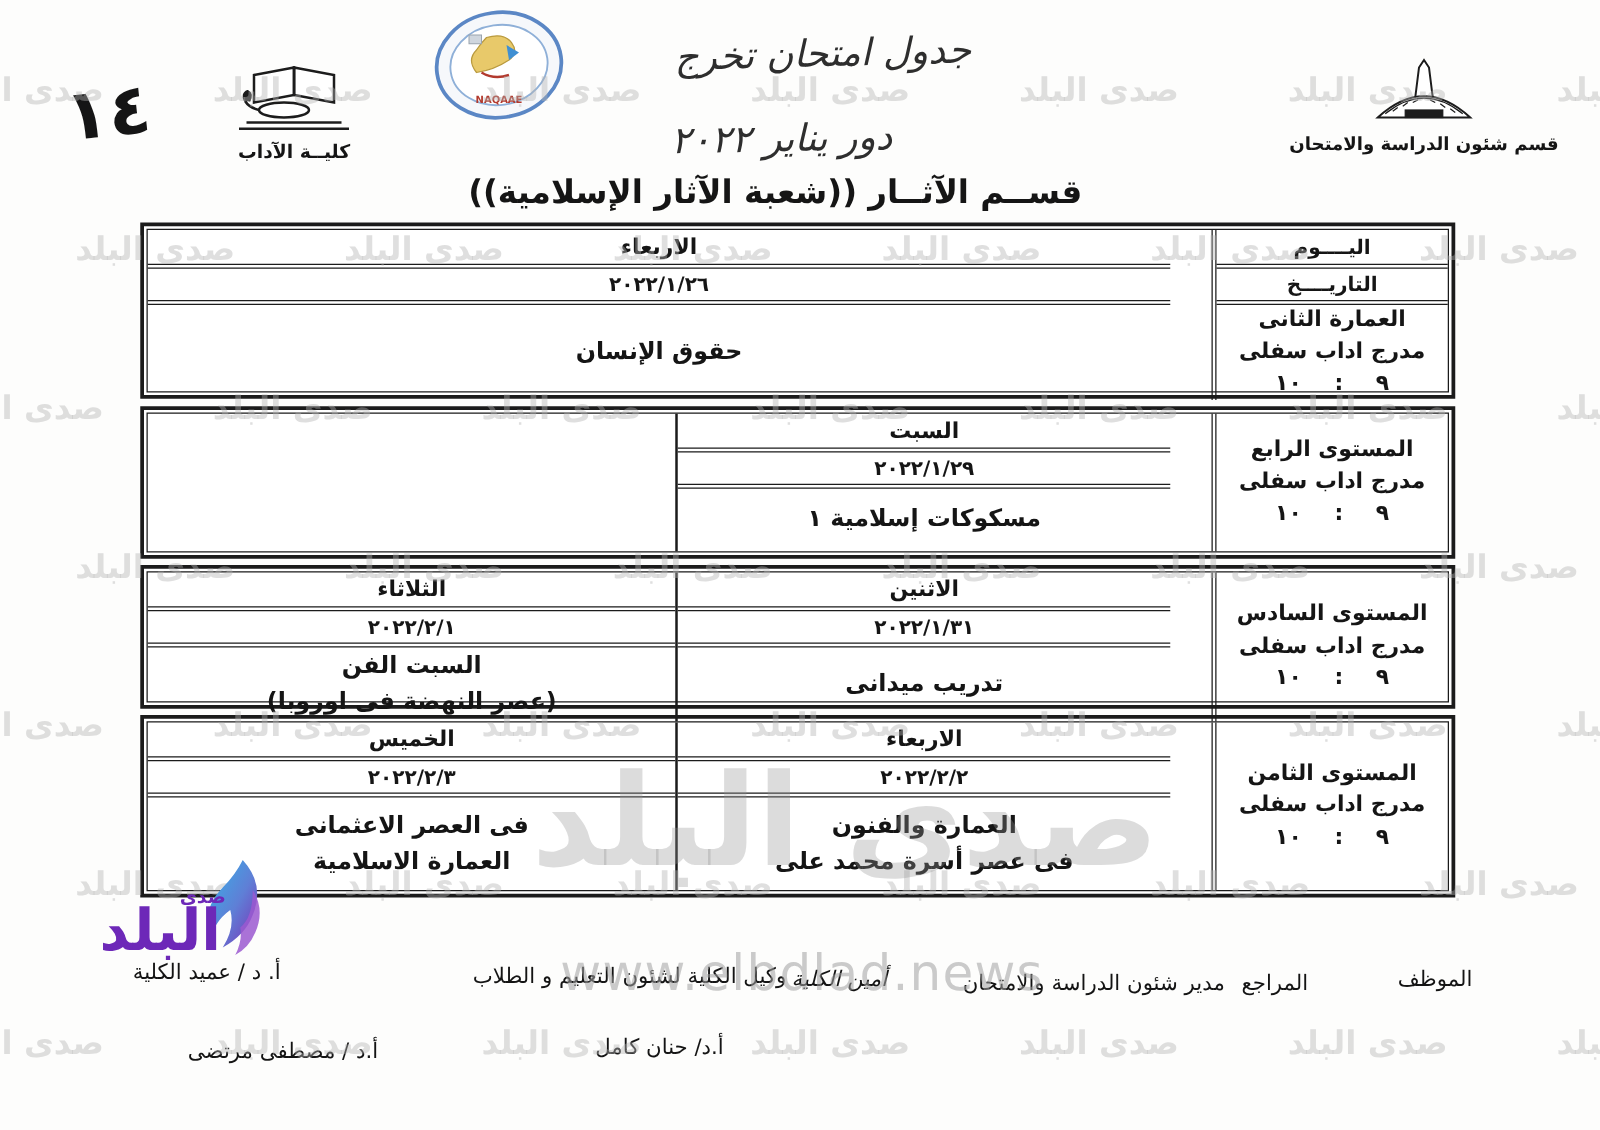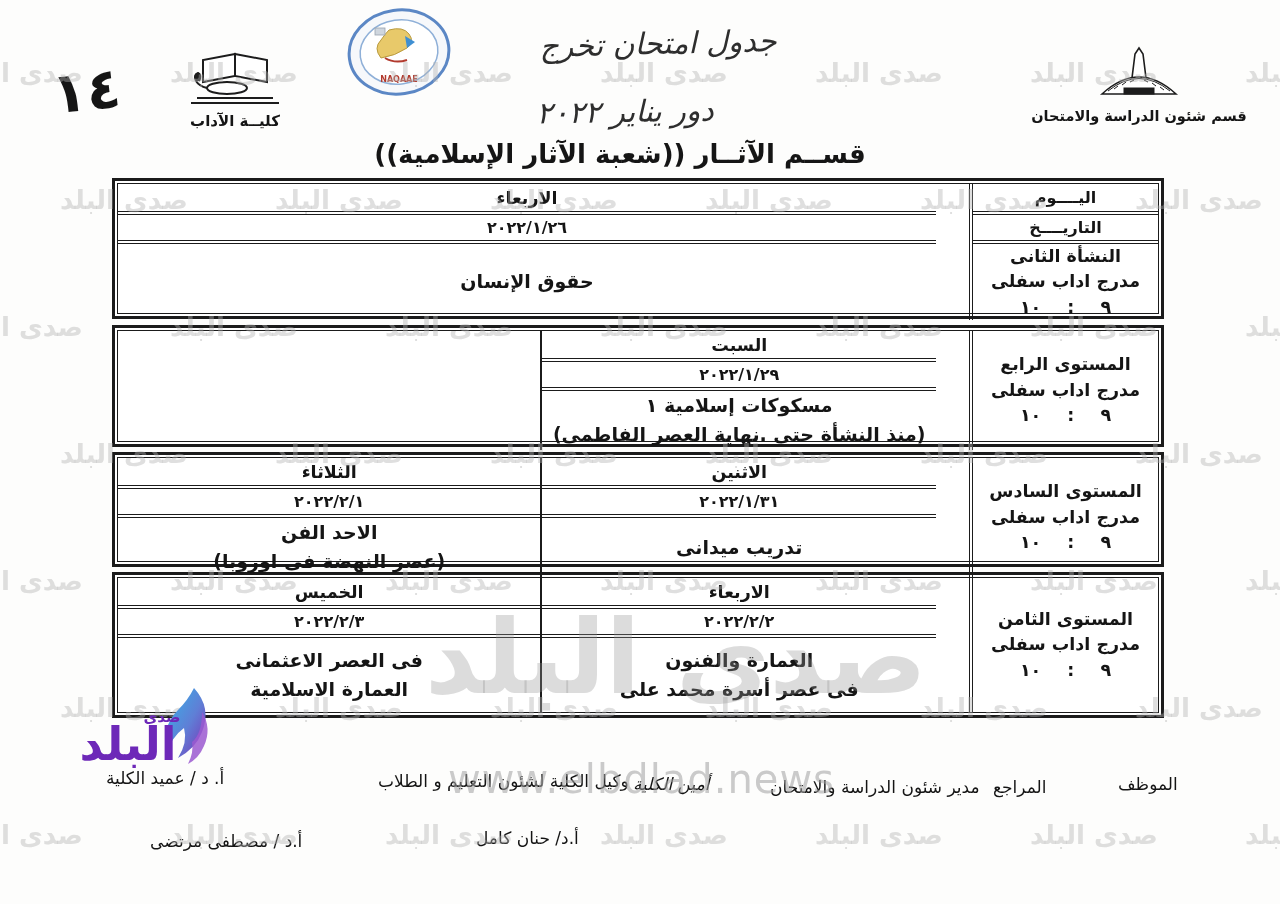--- a/index.html
+++ b/index.html
@@ -115,21 +115,21 @@
   <div class="main-title">قســم الآثــار ((شعبة الآثار الإسلامية))</div>
 
   <div class="exam-table">
 
     <div class="block b1">
       <div class="block-inner">
         <div class="level-col">
           <div class="hdr-cell">اليــــوم</div>
           <div class="hdr-cell h2">التاريــــخ</div>
           <div class="level-cell">
-            <span>النشأة الثانى</span>
+            <span>العمارة الثانى</span>
             <span>مدرج اداب سفلى</span>
             <span class="time">٩ : ١٠</span>
           </div>
         </div>
         <div class="main-col">
           <div class="exam">
             <div class="day">الاربعاء</div>
             <div class="date">٢٠٢٢/١/٢٦</div>
             <div class="subject">
               <span>حقوق الإنسان</span>
@@ -147,21 +147,20 @@
             <span>مدرج اداب سفلى</span>
             <span class="time">٩ : ١٠</span>
           </div>
         </div>
         <div class="main-col cols2">
           <div class="exam first">
             <div class="day">السبت</div>
             <div class="date">٢٠٢٢/١/٢٩</div>
             <div class="subject">
               <span>مسكوكات إسلامية ١</span>
-              <span>(منذ النشأة حتى .نهاية العصر الفاطمى)</span>
             </div>
           </div>
         </div>
       </div>
     </div>
 
     <div class="block b3">
       <div class="block-inner">
         <div class="level-col">
           <div class="level-cell">
@@ -175,21 +174,21 @@
             <div class="day">الاثنين</div>
             <div class="date">٢٠٢٢/١/٣١</div>
             <div class="subject">
               <span>تدريب ميدانى</span>
             </div>
           </div>
           <div class="exam">
             <div class="day">الثلاثاء</div>
             <div class="date">٢٠٢٢/٢/١</div>
             <div class="subject">
-              <span>الاحد الفن</span>
+              <span>السبت الفن</span>
               <span>(عصر النهضة فى اوروبا)</span>
             </div>
           </div>
         </div>
       </div>
     </div>
 
     <div class="block b4">
       <div class="block-inner">
         <div class="level-col">

